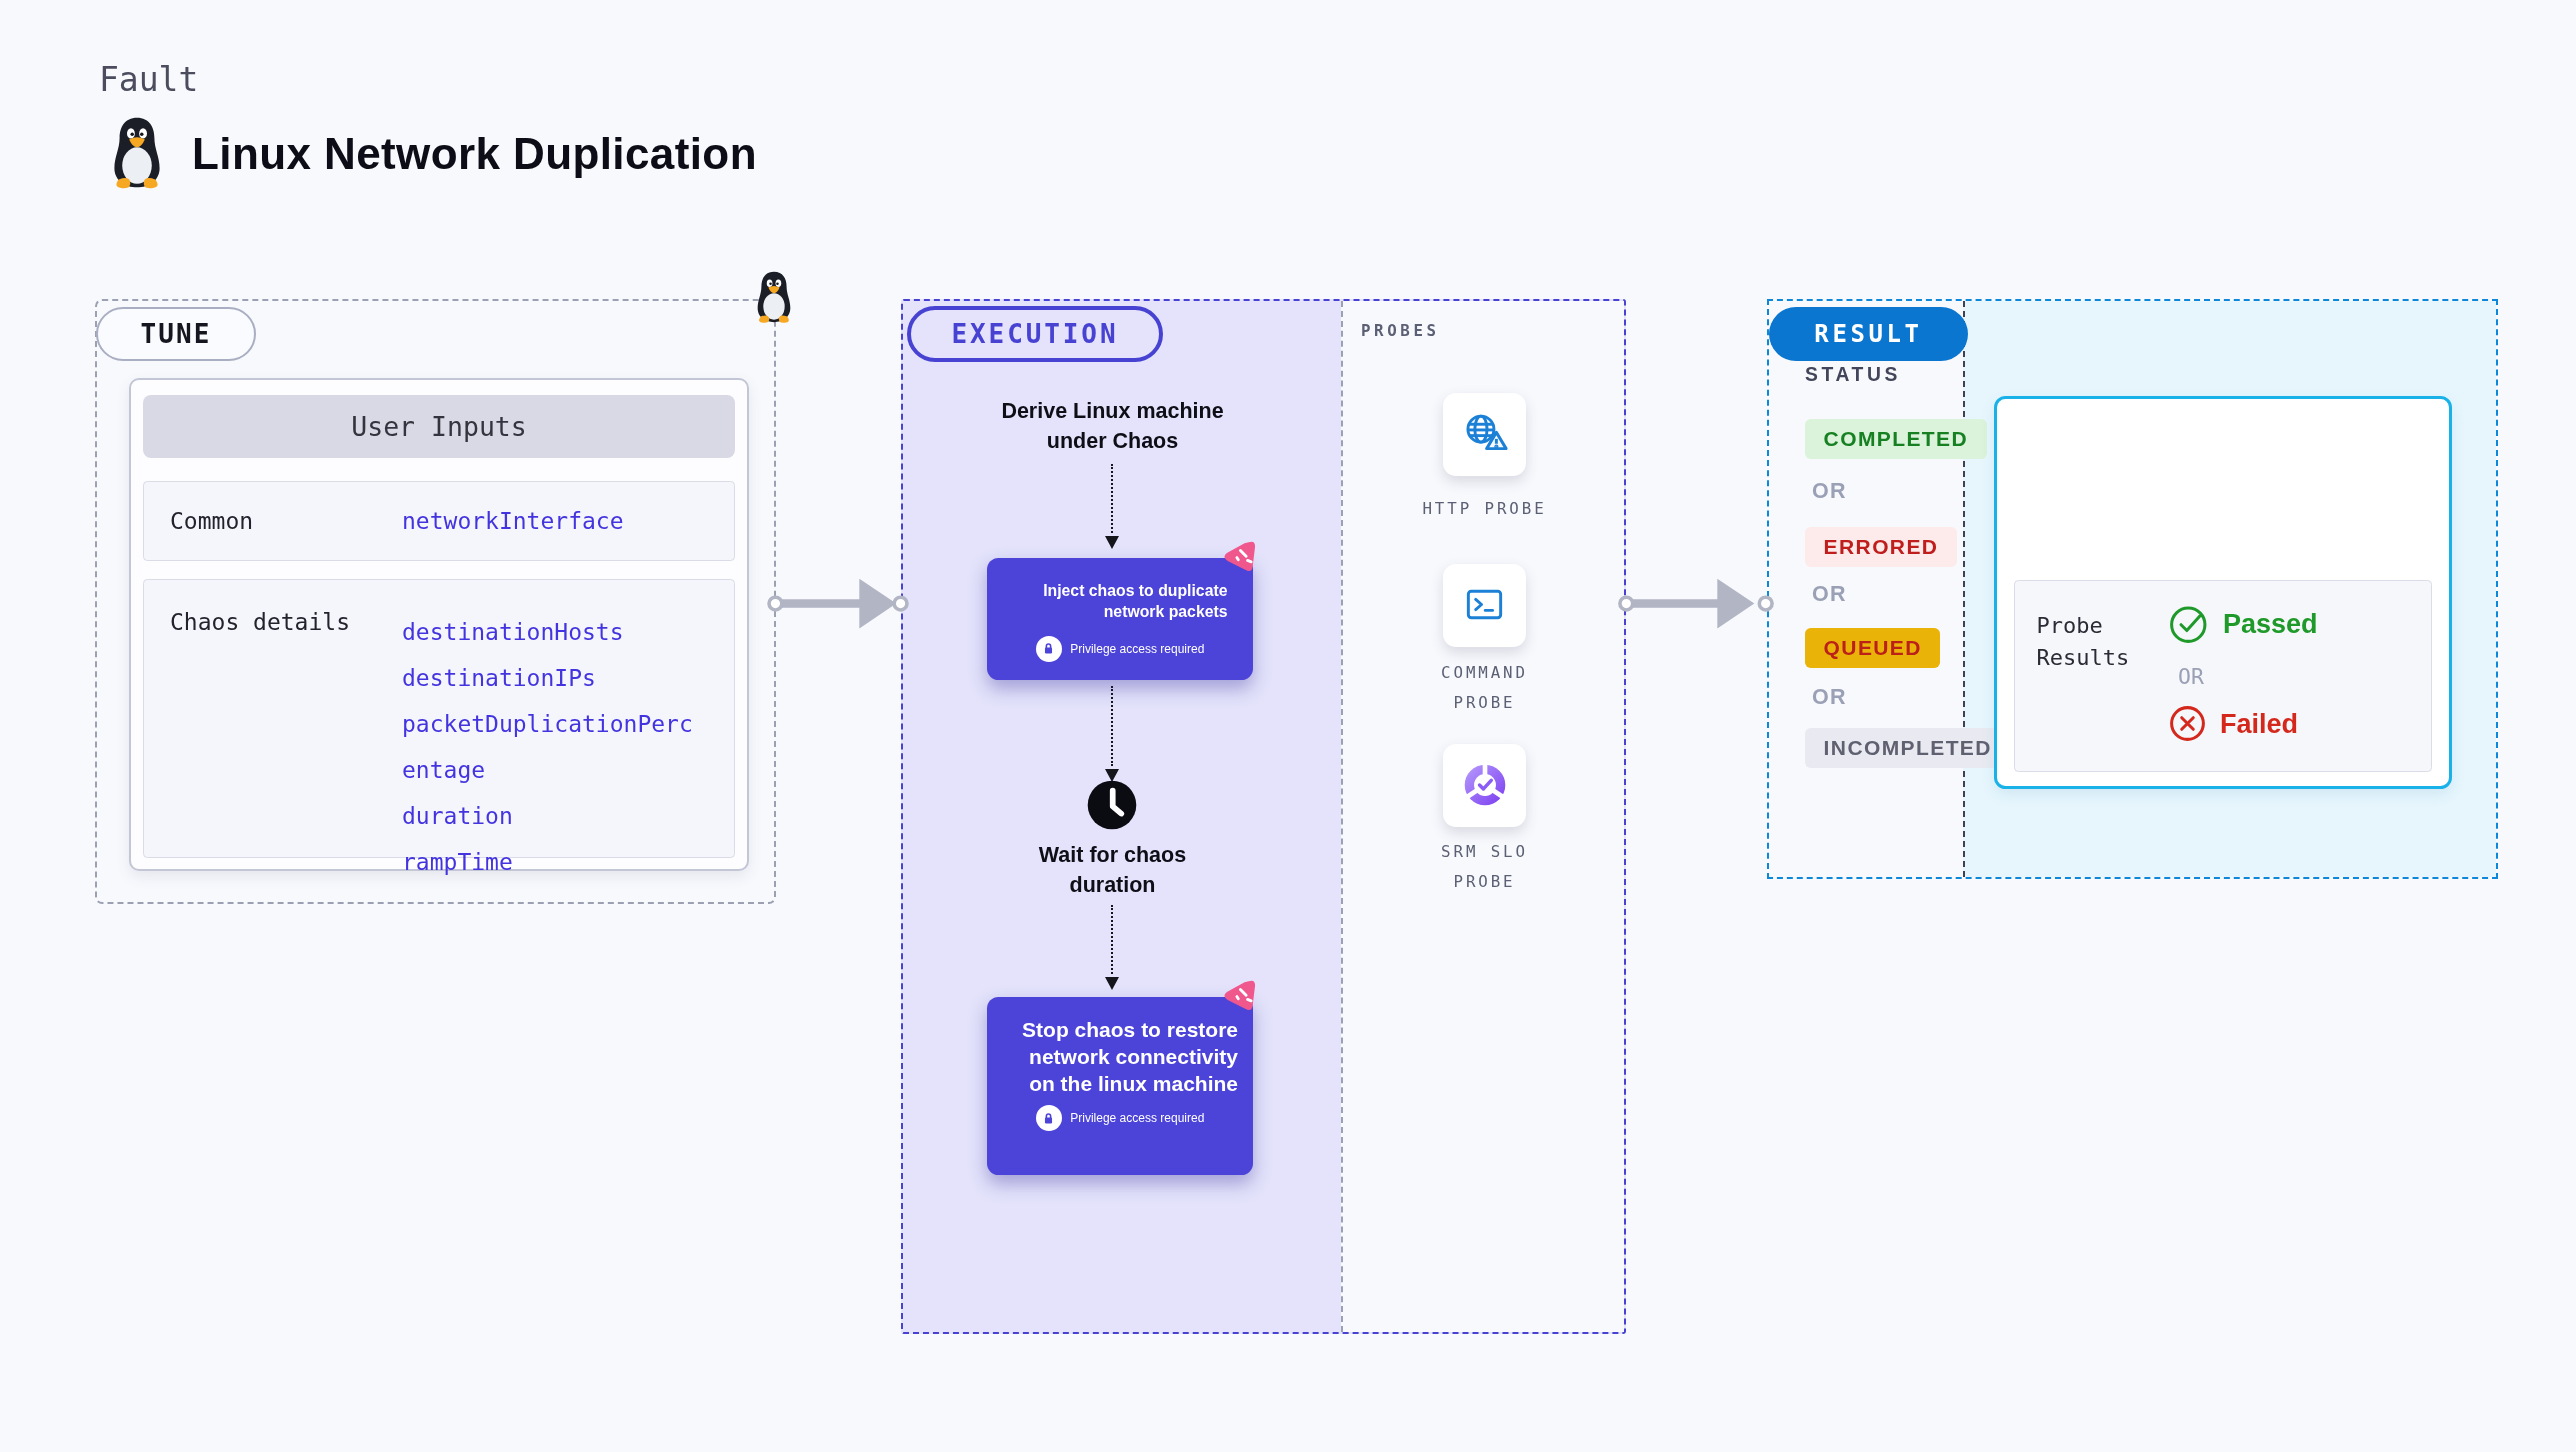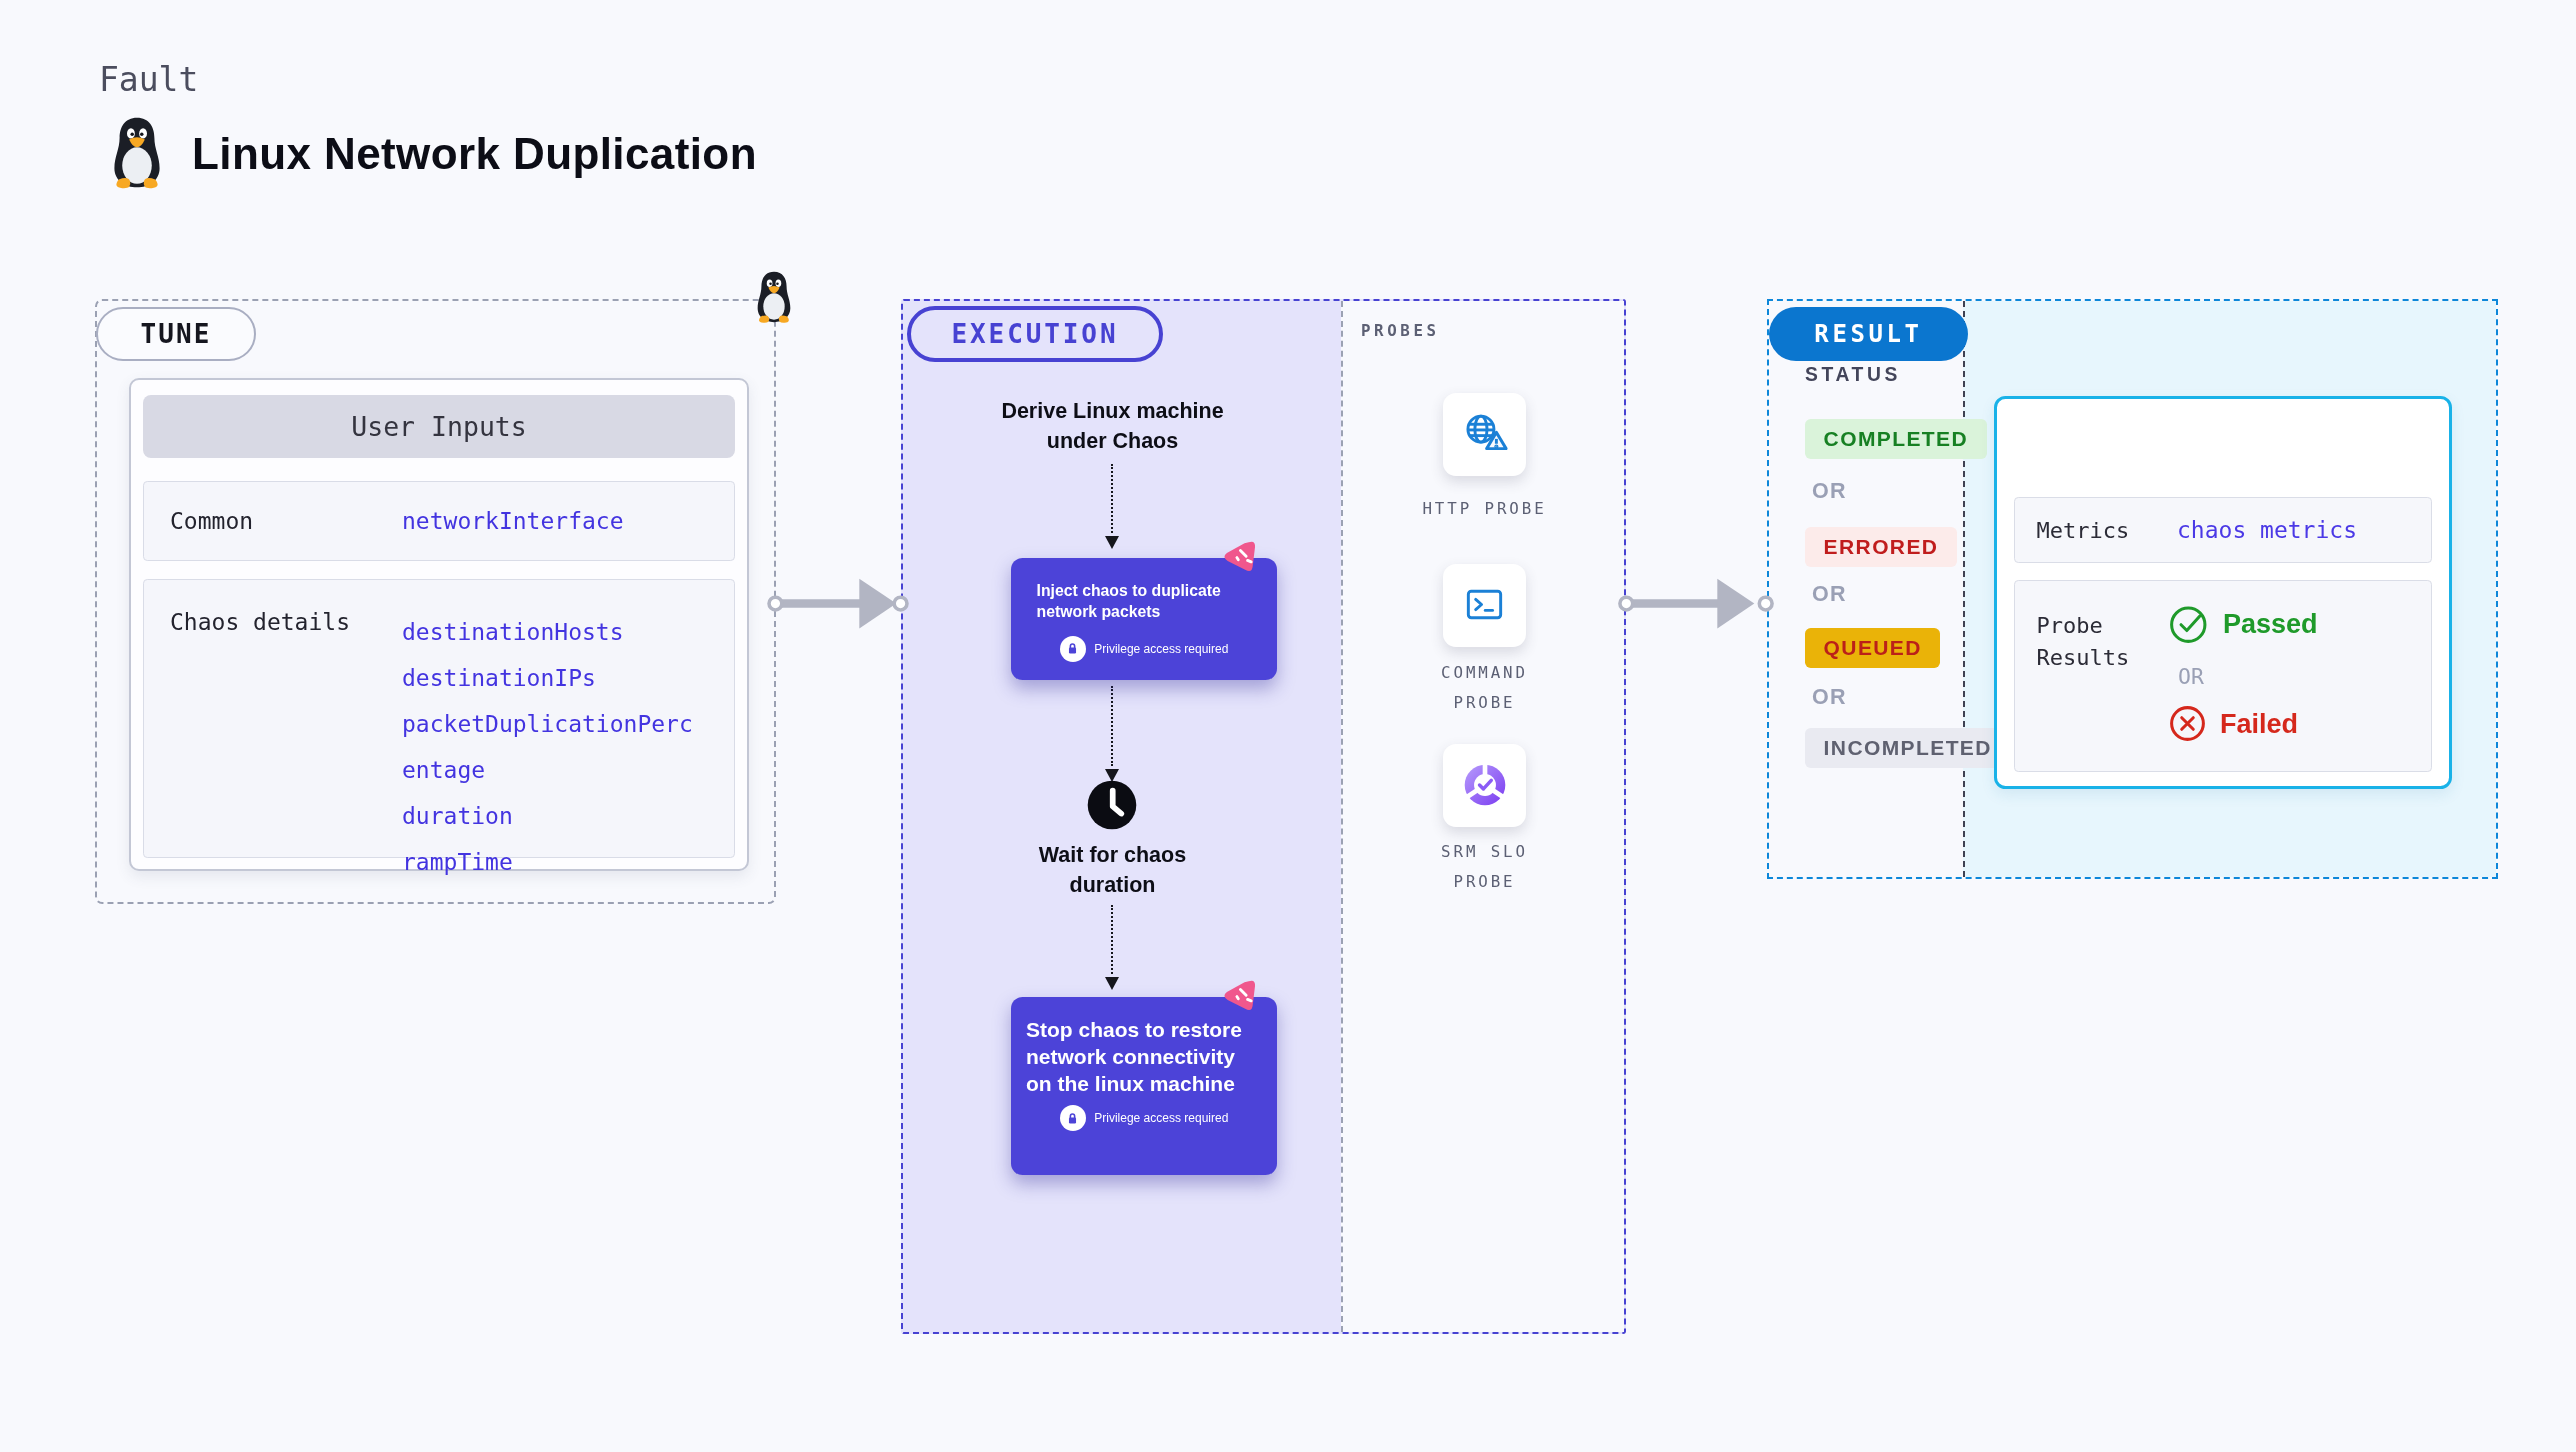--- a/index.html
+++ b/index.html
@@ -50,21 +50,21 @@
   .derive-text { left: 973px; top: 396px; width: 279px; font-size: 21.5px; line-height: 30px; }
   .wait-text { left: 998px; top: 840px; width: 229px; font-size: 21.5px; line-height: 30px; }
   .dotted-line { width: 0; border-left: 2.9px dotted #15161c; }
   .dot1 { left: 1111px; top: 464px; height: 69px; }
   .dot2 { left: 1111px; top: 686px; height: 80px; }
   .dot3 { left: 1111px; top: 905px; height: 69px; }
   .dot-head { width: 0; height: 0; border-left: 7.9px solid transparent; border-right: 7.9px solid transparent;
               border-top: 13px solid #15161c; }
   .dh1 { left: 1105px; top: 536px; } .dh2 { left: 1105px; top: 769px; } .dh3 { left: 1105px; top: 977px; }
   .chaos-step { background: #4c43d8; border-radius: 11.5px; box-shadow: 0 8.6px 18.6px rgba(44,38,150,.35);
-                text-align: left; z-index: 3; margin-left: 24px; }
+                text-align: right; z-index: 3; }
   .inject-box { left: 987px; top: 558px; width: 266px; height: 122px; padding-top: 21.5px; }
   .stop-box { left: 987px; top: 997px; width: 266px; height: 178px; padding-top: 18.6px; }
   .inject-title { font-size: 15.8px; font-weight: bold; color: #fff; line-height: 21.5px; width: 215px; margin: 0 auto; }
   .stop-title { font-size: 21px; font-weight: bold; color: #fff; line-height: 27px; width: 236px; margin: 0 auto; }
   .priv-row { display: flex; align-items: center; justify-content: center; gap: 8.6px; margin-top: 13px; }
   .stop-box .priv-row { margin-top: 8.6px; }
   .lock-circle { width: 26px; height: 26px; border-radius: 50%; background: #ffffff; display: flex;
                  align-items: center; justify-content: center; }
   .priv-text { font-size: 12px; color: #ffffff; }
   .pink-icon { width: 40px; height: 40px; z-index: 4; }
@@ -307,24 +307,20 @@
   <div class="abs status-badge st-completed sans">COMPLETED</div>
   <div class="abs or-text or1 sans">OR</div>
   <div class="abs status-badge st-errored sans">ERRORED</div>
   <div class="abs or-text or2 sans">OR</div>
   <div class="abs status-badge st-queued sans">QUEUED</div>
   <div class="abs or-text or3 sans">OR</div>
   <div class="abs status-badge st-incompleted sans">INCOMPLETED</div>
 
   <div class="abs output-box"></div>
 
-  <div class="abs output-row metrics-row">
-    <div class="m-label mono">Metrics</div>
-    <div class="m-value mono">chaos metrics</div>
-  </div>
 
   <div class="abs output-row results-row">
     <div class="pr-label mono">Probe Results</div>
     <div class="pr-col">
       <div class="verdict-line">
         <span>
           <svg width="42" height="42" viewBox="0 0 58 58" fill="none" stroke="#1f9a2a" stroke-width="4.2" stroke-linecap="round" stroke-linejoin="round">
             <circle cx="28" cy="30" r="23"></circle>
             <path d="M18 30 L26 38 L44 18"></path>
           </svg>

